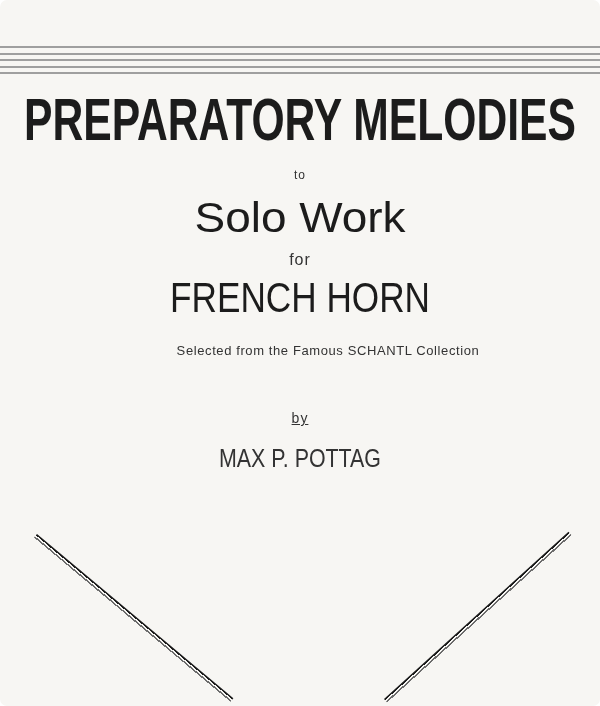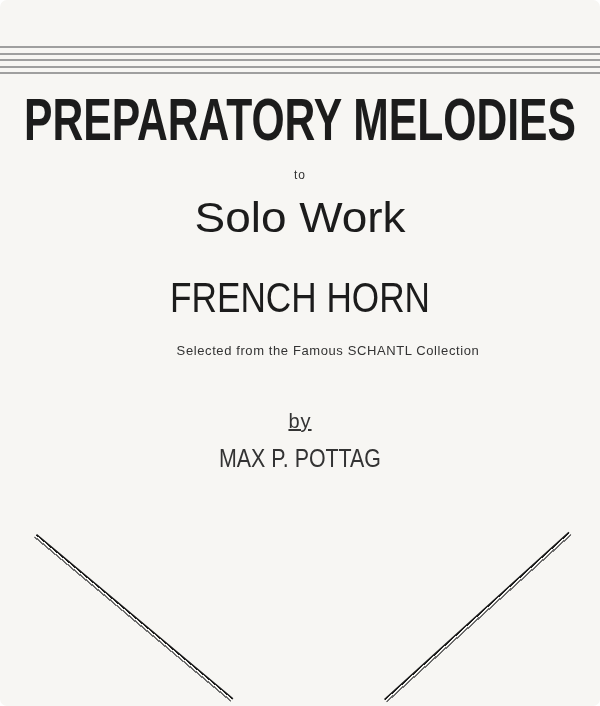--- a/index.html
+++ b/index.html
@@ -65,21 +65,21 @@
 
   .small-line{
     position:absolute;left:0;width:600px;
     text-align:center;
     color:var(--text-soft);
   }
   .word-to{top:168px;font-size:12px;letter-spacing:1px;}
   .word-for{top:251px;font-size:16px;letter-spacing:1px;}
   .collection-note{top:343px;font-size:13px;letter-spacing:0.6px;padding-left:28px;}
   .word-edited{top:381px;font-size:14px;letter-spacing:1.5px;}
-  .word-by{top:410px;font-size:20px;letter-spacing:1px;text-decoration:underline;}
+  .word-by{top:410px;font-size:14px;letter-spacing:1px;text-decoration:underline;}
 
   
   .diagonal{
     position:absolute;
     height:5px;
     background:linear-gradient(
       to bottom,
       var(--diagonal-dark) 0px,
       var(--diagonal-dark) 1.7px,
       transparent 1.7px,
@@ -116,20 +116,21 @@
   <svg class="title-svg" width="600" height="64">
     <text x="300" y="55" text-anchor="middle" textLength="552" lengthAdjust="spacingAndGlyphs">PREPARATORY MELODIES</text>
   </svg>
 
   <div class="small-line word-to">to</div>
 
   <svg class="solo-svg" width="600" height="52">
     <text x="300" y="40" text-anchor="middle" textLength="211" lengthAdjust="spacingAndGlyphs">Solo Work</text>
   </svg>
 
+  <div class="small-line word-for">for</div>
 
   <svg class="instrument-svg" width="600" height="52">
     <text x="300" y="44" text-anchor="middle" textLength="260" lengthAdjust="spacingAndGlyphs">FRENCH HORN</text>
   </svg>
 
   <div class="small-line collection-note">Selected from the Famous SCHANTL Collection</div>
 
 
   <div class="small-line word-by">by</div>
 

